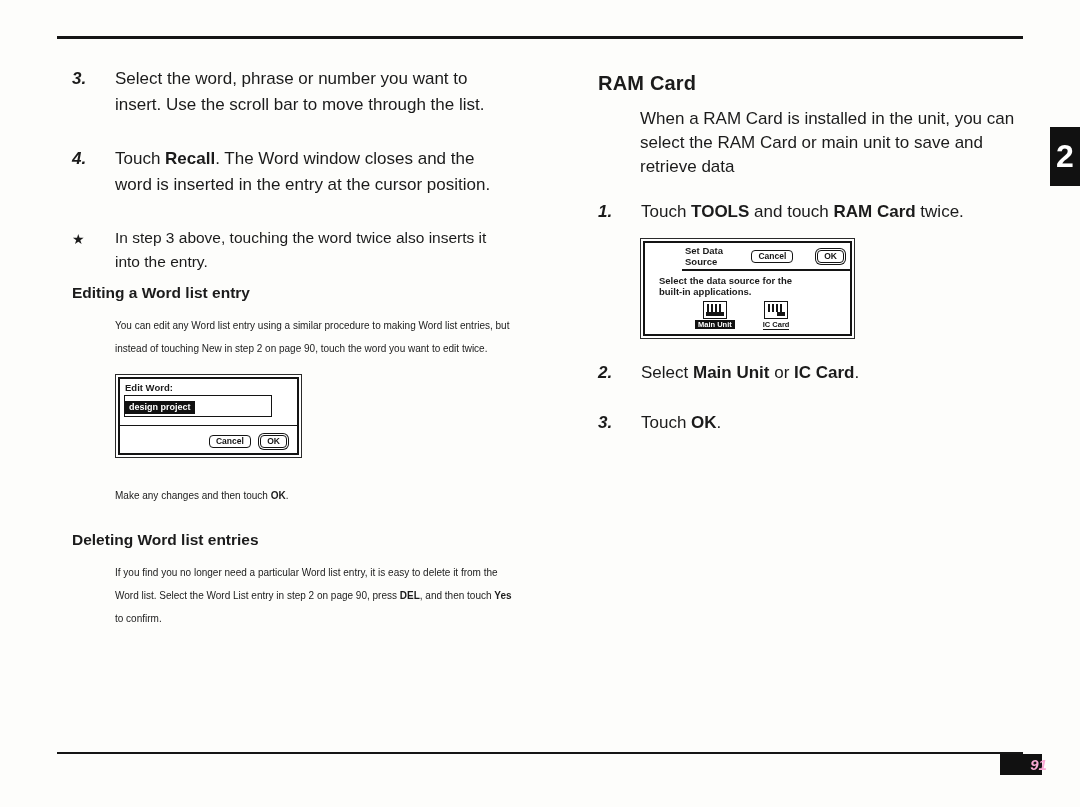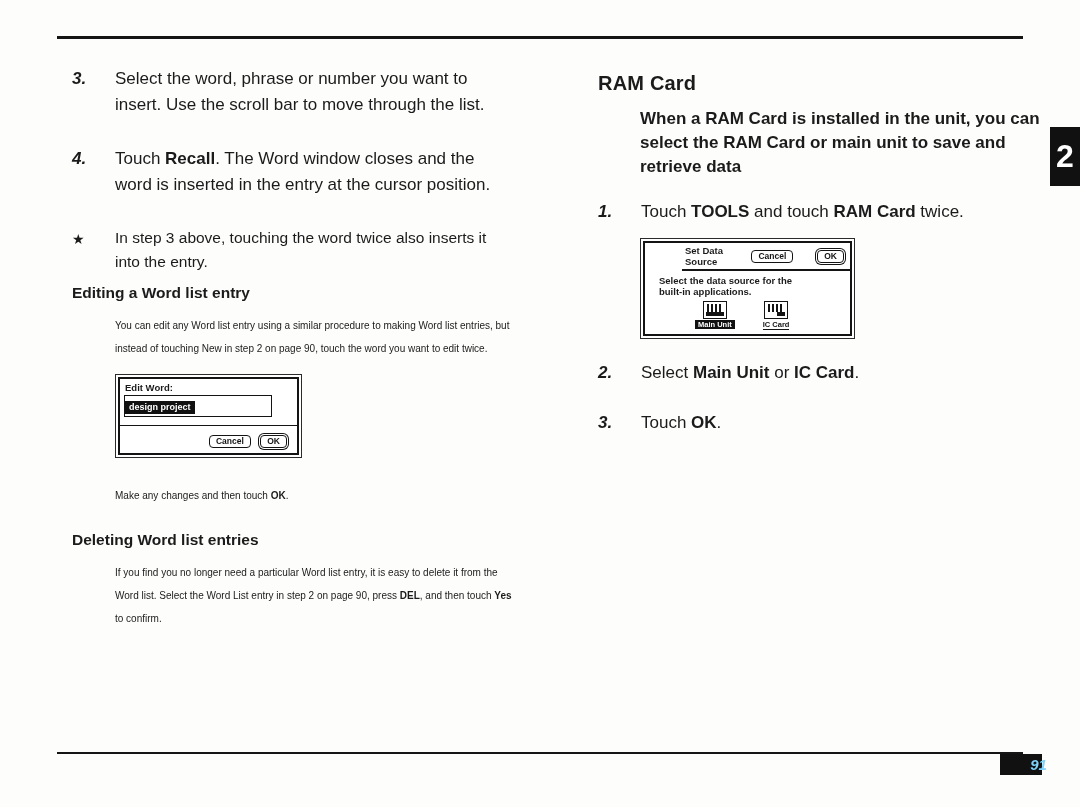--- a/index.html
+++ b/index.html
@@ -15,21 +15,21 @@
   #top-rule { left:57px; top:36px; width:966px; height:3px; }
   #bottom-rule { left:57px; top:752px; width:966px; height:2px; }
 
   #chapter-tab {
     position:absolute; right:0; top:127px; width:30px; height:59px;
     background:#111; color:#fff; font-weight:bold; font-size:32px;
     display:flex; align-items:center; justify-content:center;
   }
   #page-num {
     position:absolute; left:1000px; top:754px; width:42px; height:21px;
-    background:#111; color:#7dd3fc; font-style:italic; font-weight:bold; font-size:15px;
+    background:#111; color:#f9a8d4; font-style:italic; font-weight:bold; font-size:15px;
     display:flex; align-items:center; justify-content:center;padding-left:35px;
   }
 
   .col { position:absolute; top:66px; }
   #left-col { left:72px; width:452px; }
   #right-col { left:598px; width:452px; }
 
   .step { display:flex; font-size:17px; line-height:26px; }
   .step .num { flex:0 0 43px; font-weight:bold; font-style:italic; }
   .step .txt { width:400px; }
@@ -96,21 +96,21 @@
 
   
   #step4 { margin-top:28px; }
   #note { margin-top:28px; }
   #h-edit { margin-top:10px; }
   #p-edit { margin-top:12px; }
   #p-changes { margin-top:26px; }
   #h-delete { margin-top:24px; }
   #p-delete { margin-top:12px; }
 
-  #ram-intro { margin:12px 0 0 42px; font-size:17px; line-height:24px; width:400px;font-weight:bold; }
+  #ram-intro { margin:12px 0 0 42px; font-size:17px; line-height:24px; width:400px; }
   #r-step1 { margin-top:20px; }
   #r-step2 { margin-top:21px; }
   #r-step3 { margin-top:24px; }
 </style>
 </head>
 <body>
 
 <div class="rule" id="top-rule"></div>
 <div class="rule" id="bottom-rule"></div>
 

